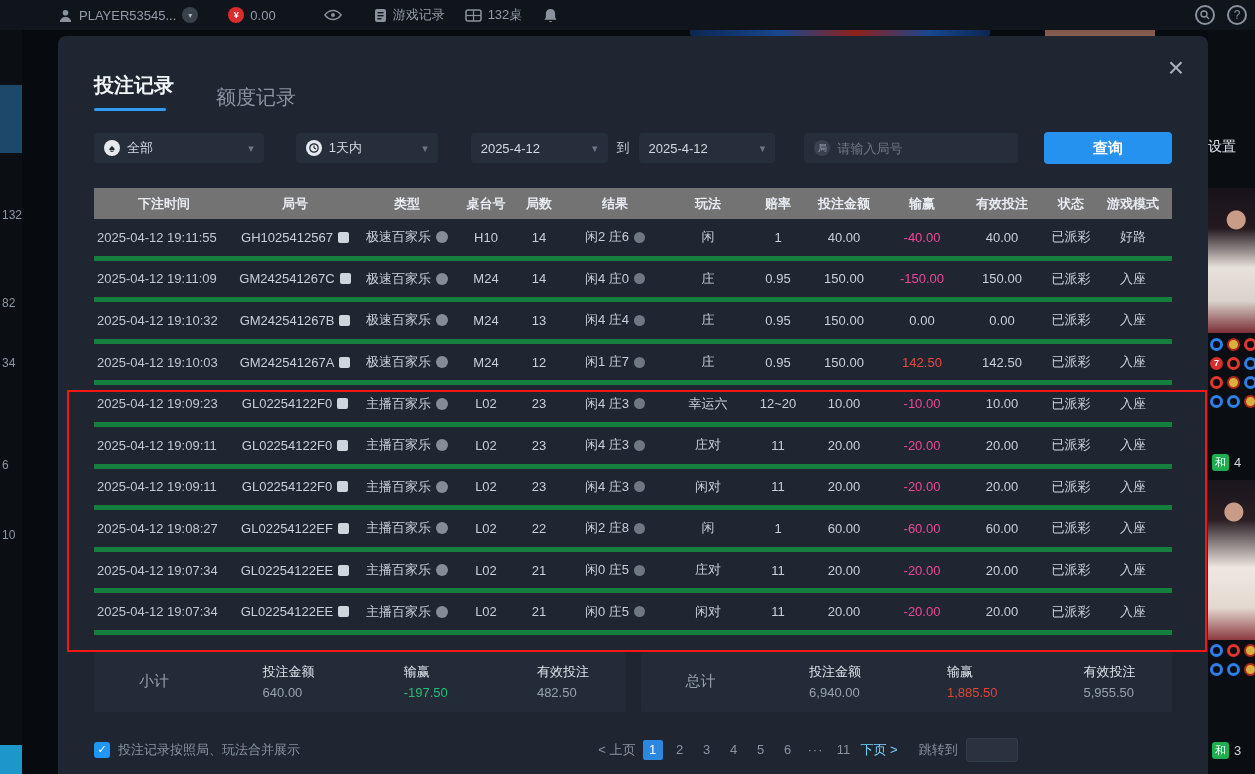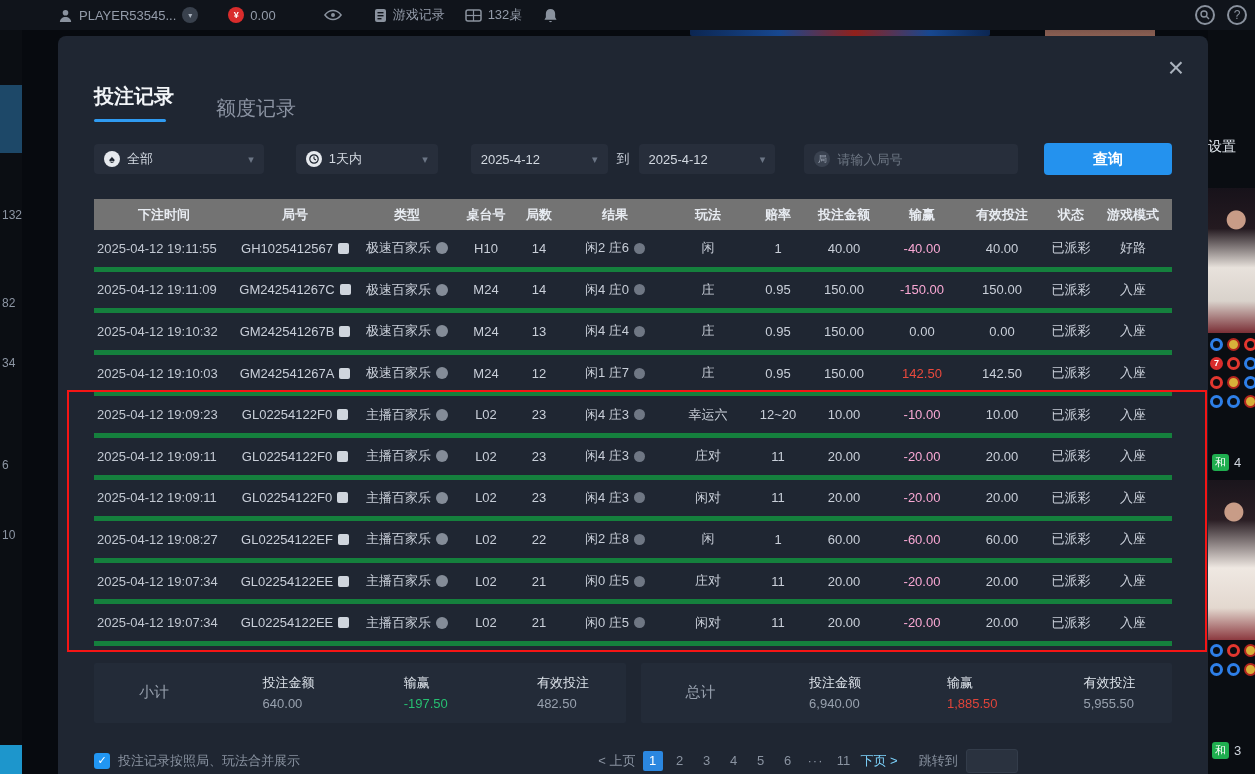--- a/index.html
+++ b/index.html
@@ -54,21 +54,21 @@
   .bead.red7 { background:#d92c2c; color:#fff; font-size:9px; line-height:13px; text-align:center; font-weight:bold; }
   .tie-badge { position:absolute; display:flex; align-items:center; gap:5px; color:#cfd5dd; font-size:13px; }
   .tie1 { left:4px; top:424px; }
   .tie2 { left:4px; top:712px; }
   .tie-chip { width:17px; height:17px; background:#1fae4f; border-radius:3px; color:#fff; font-size:11px; display:flex; align-items:center; justify-content:center; }
 
   
   .modal { position:absolute; left:58px; top:36px; width:1150px; height:738px; background:#1f2632; border-radius:8px 8px 0 0; z-index:3; padding:0 36px; }
   .close { position:absolute; right:24px; top:18px; color:#aab2bd; font-size:28px; line-height:28px; cursor:pointer; }
 
-  .tabs { display:flex; gap:42px; padding-top:47px; align-items:flex-end; }
+  .tabs { display:flex; gap:42px; padding-top:36px; align-items:flex-end; }
   .tab { font-size:20px; color:#8b93a2; cursor:pointer; }
   .tab.active { color:#f2f5f8; font-weight:bold; }
   .tab.active .underline { height:3px; background:#2f9bf2; border-radius:2px; margin-top:9px; width:72px; }
 
   .filters { display:flex; align-items:center; margin-top:22px; height:30px; }
   .dd { background:#272e3b; border-radius:4px; height:30px; display:flex; align-items:center; padding:0 10px; color:#d3d9e1; font-size:13px; position:relative; cursor:pointer; }
   .dd .chev { position:absolute; right:10px; color:#6b7585; font-size:11px; }
   .dd1 { width:170px; }
   .dd2 { width:142px; margin-left:32px; }
   .dd3 { width:137px; margin-left:33px; }
@@ -84,21 +84,21 @@
   
   .gridcols { display:grid; grid-template-columns:140px 122px 102px 56px 50px 102px 84px 56px 76px 80px 80px 58px 66px; align-items:center; }
   .thead { margin-top:25px; height:31px; background:#737373; }
   .th { text-align:center; color:#e8ecf2; font-size:13px; font-weight:bold; }
   .trow { height:41.6px; border-bottom:5px solid #15803d; color:#c9cfd9; font-size:13px; }
   .td { text-align:center; display:flex; align-items:center; justify-content:center; gap:5px; }
   .td.time { justify-content:flex-start; padding-left:3px; color:#c2c8d2; }
   .copy-ic { width:11px; height:11px; background:#cfd5dd; border-radius:2px; display:inline-block; }
   .info-ic { width:12px; height:12px; background:#848c98; border-radius:50%; display:inline-block; }
   .eye-ic { width:11px; height:11px; background:#6f7784; border-radius:50%; display:inline-block; }
-  .wl-green { color:#f9a8d4; }
+  .wl-green { color:#ec4899; }
   .wl-red { color:#e9493d; }
   .wl-gray { color:#c9cfd9; }
 
   
   .sumrow { display:flex; gap:15px; margin-top:17px; }
   .sumbox { flex:1; background:#232b38; height:60px; display:grid; grid-template-columns:120px 1fr 1fr 1fr; align-items:center; border-radius:2px;gap:12px; }
   .slabel { color:#98a1ae; font-size:15px; text-align:center; }
   .stat { width:fit-content; margin:0 auto; text-align:left; }
   .stat .t { font-size:13px; color:#dde3ea; margin-bottom:4px; }
   .stat .v { font-size:13px; color:#98a1ae; }

